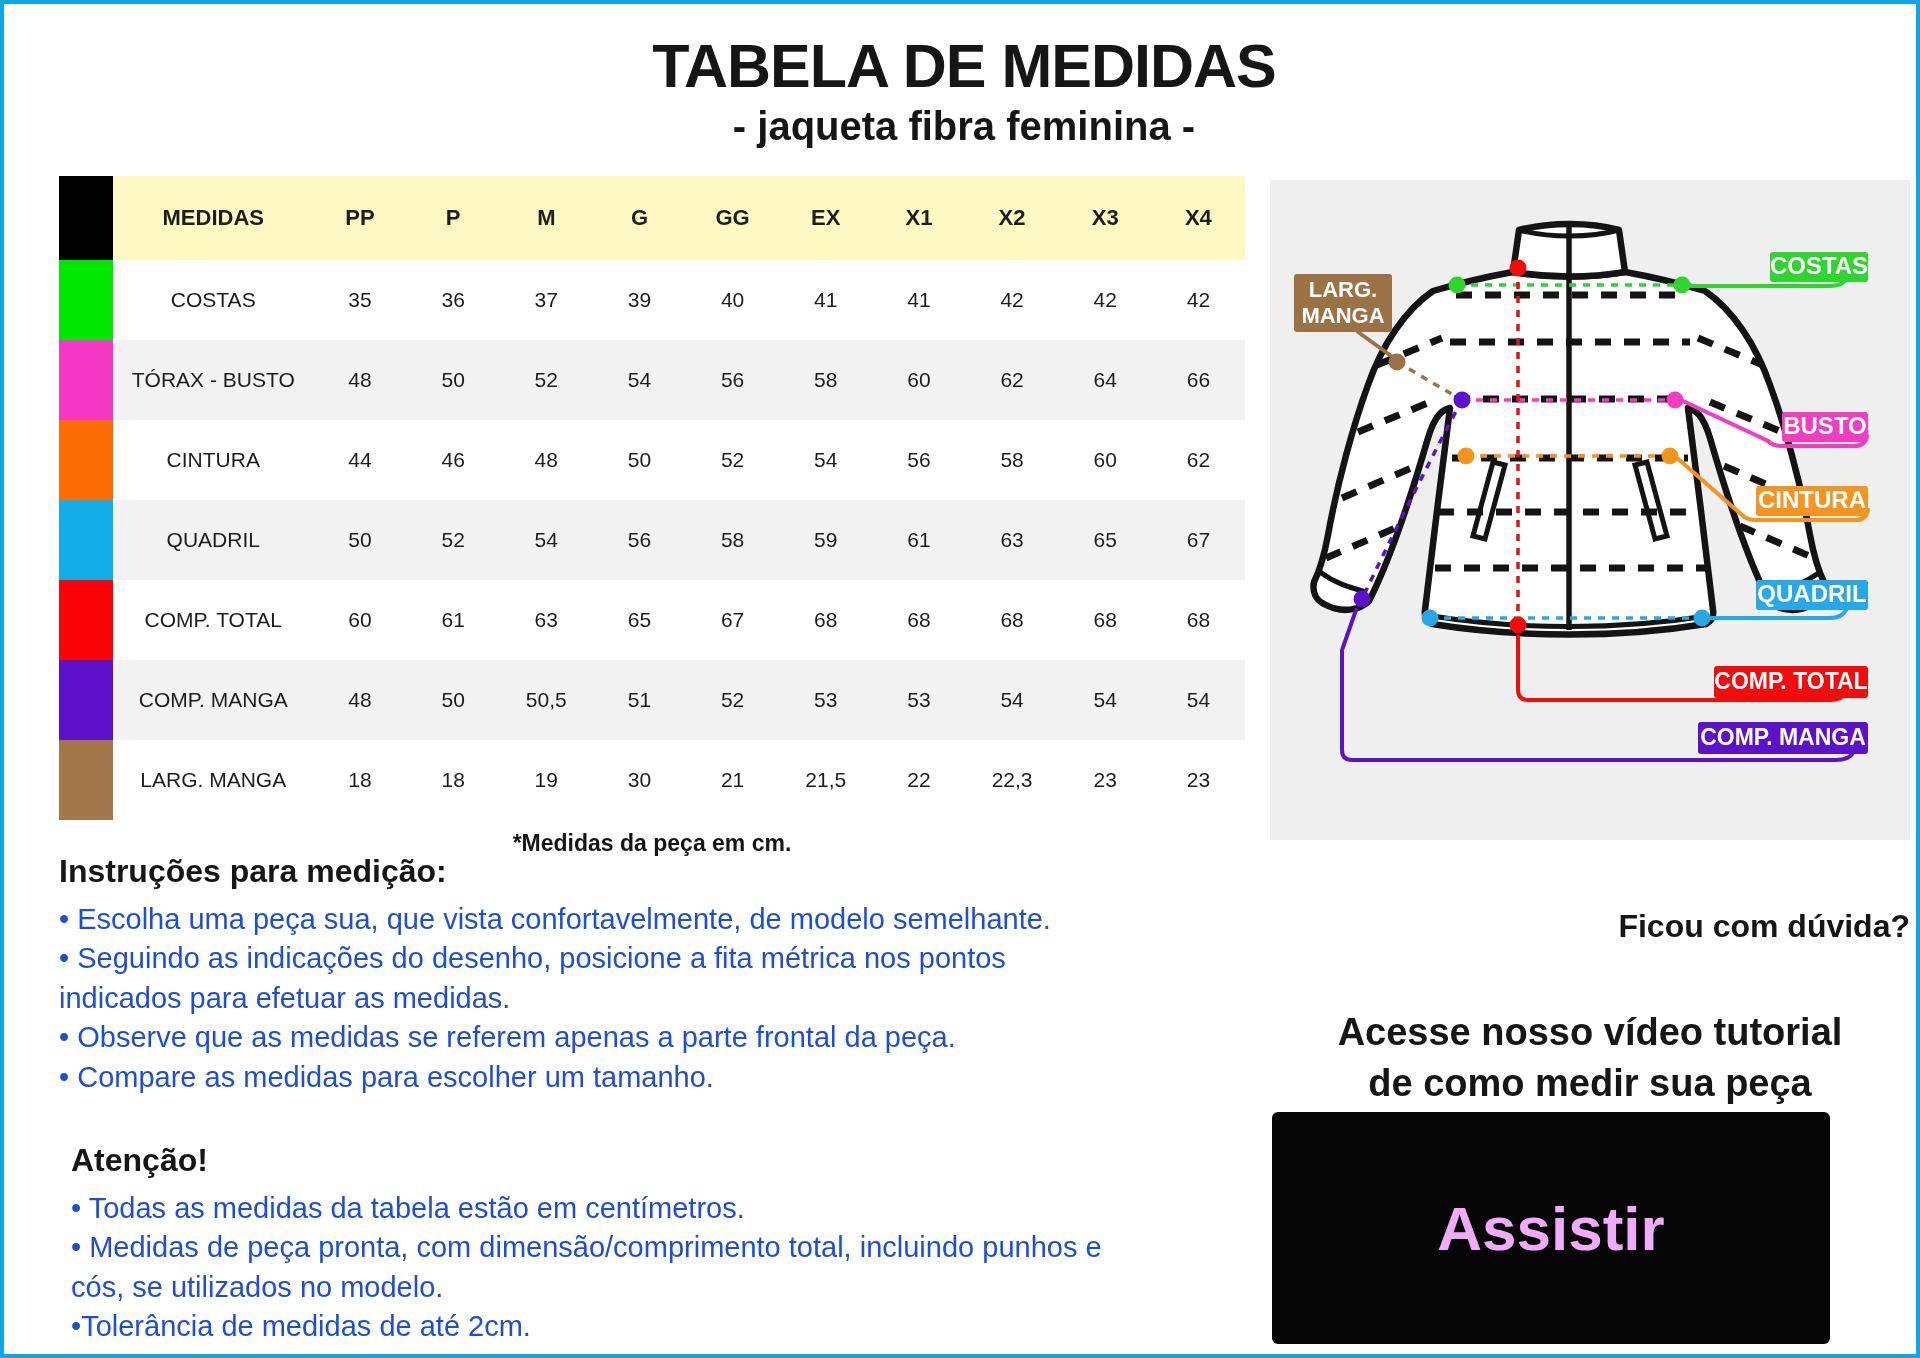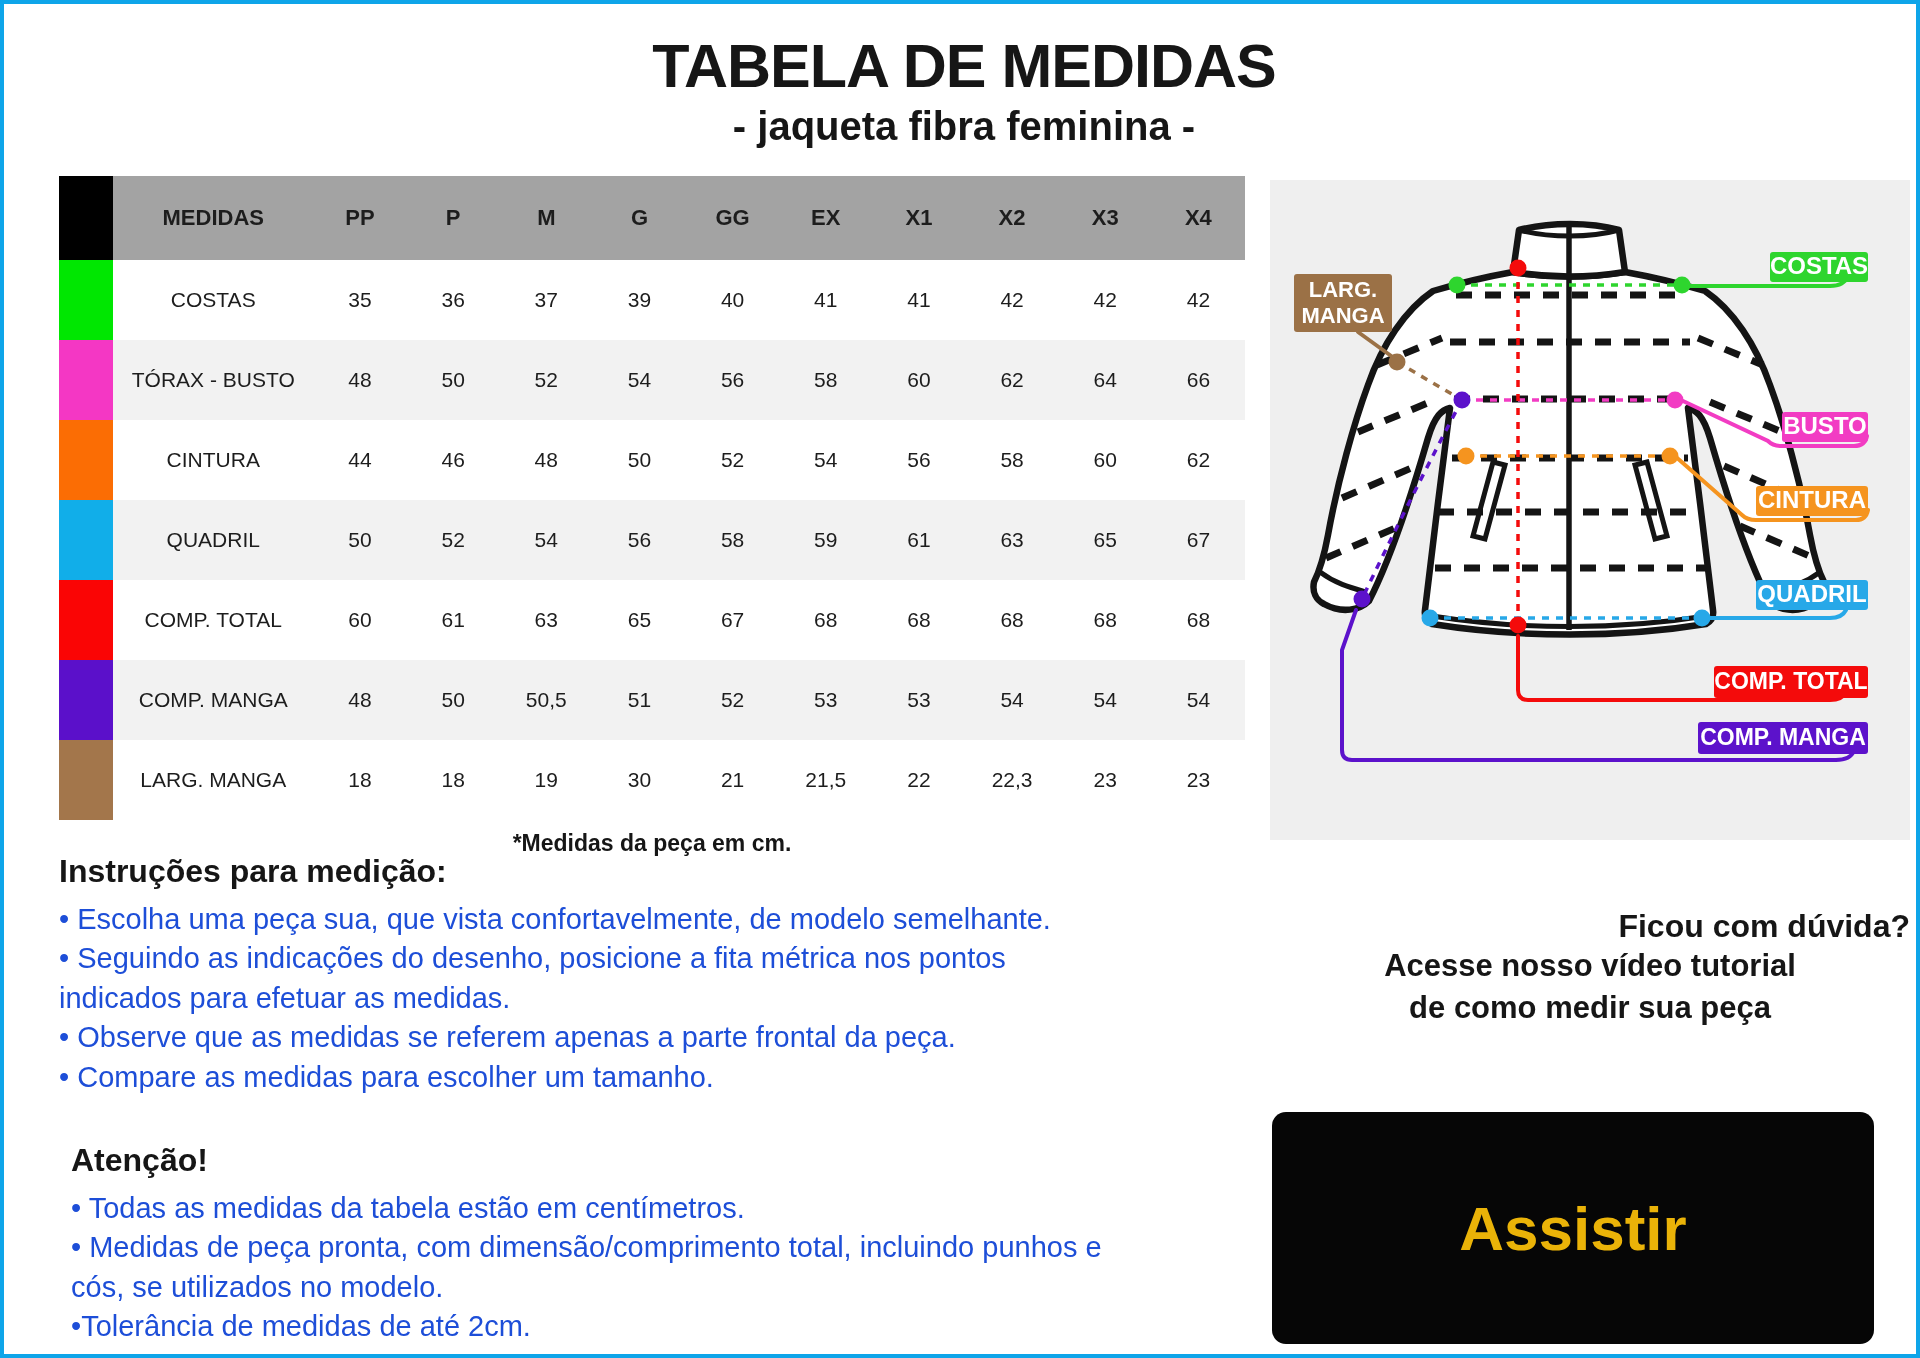--- a/index.html
+++ b/index.html
@@ -7,21 +7,21 @@
         border:4px solid #0ea5e9;overflow:hidden;font-family:"Liberation Sans",sans-serif;color:#161616;}
 
   
   .title-block{position:absolute;top:30px;left:0;width:1920px;text-align:center;}
   .main-title{font-size:61px;font-weight:bold;letter-spacing:-1px;line-height:1.05;}
   .sub-title{font-size:40px;font-weight:bold;margin-top:6px;}
 
   
   .size-table{position:absolute;left:55px;top:172px;border-collapse:collapse;table-layout:fixed;width:1186px;}
   .size-table td{text-align:center;vertical-align:middle;font-size:21px;color:#1d1d1d;height:80px;padding:0;}
-  .size-table tr.hdr td{height:84px;font-weight:bold;font-size:22px;background:#a3a3a3;}
+  .size-table tr.hdr td{height:84px;font-weight:bold;font-size:22px;background:#fef9c3;}
   .size-table td.swatch{background:#ffffff;}
   .size-table tr.stripe td:not(.swatch){background:#f2f2f2;}
   .col-swatch{width:54px;} .col-label{width:200px;} .col-size{width:93px;}
 
   .footnote{position:absolute;left:55px;top:826px;width:1186px;text-align:center;
             font-size:23px;font-weight:bold;}
 
   
   .instructions{position:absolute;left:55px;top:849px;width:1060px;}
   .attention{position:absolute;left:55px;top:1138px;width:1060px;margin-left:12px;}
@@ -29,23 +29,23 @@
   .bullet{font-size:29px;line-height:1.36;color:#1d4ed8;}
 
   
   .diagram-panel{position:absolute;left:1266px;top:176px;width:640px;height:660px;background:#efefef;}
   .diagram-panel svg{display:block;width:640px;height:660px;}
   svg text{font-family:"Liberation Sans",sans-serif;font-weight:bold;fill:#ffffff;}
 
   
   .help-block{position:absolute;left:1266px;top:904px;width:640px;text-align:center;}
   .help-question{font-size:32px;font-weight:bold;text-align:right;}
-  .help-lines{font-size:31px;font-weight:bold;line-height:1.35;}
-  .watch-button{position:absolute;left:1268px;top:1108px;width:602px;height:232px;background:#060606;
-                border-radius:14px;color:#eab308;display:flex;align-items:center;justify-content:center;
+  .help-lines{margin-top:62px;font-size:38px;font-weight:bold;line-height:1.35;}
+  .watch-button{position:absolute;left:1268px;top:1108px;width:558px;height:232px;background:#060606;
+                border-radius:6px;color:#f0abfc;display:flex;align-items:center;justify-content:center;
                 font-size:62px;font-weight:bold;cursor:pointer;}
 </style>
 </head>
 <body>
 
 <div class="page">
 
   <div class="title-block">
     <div class="main-title">TABELA DE MEDIDAS</div>
     <div class="sub-title">- jaqueta fibra feminina -</div>

